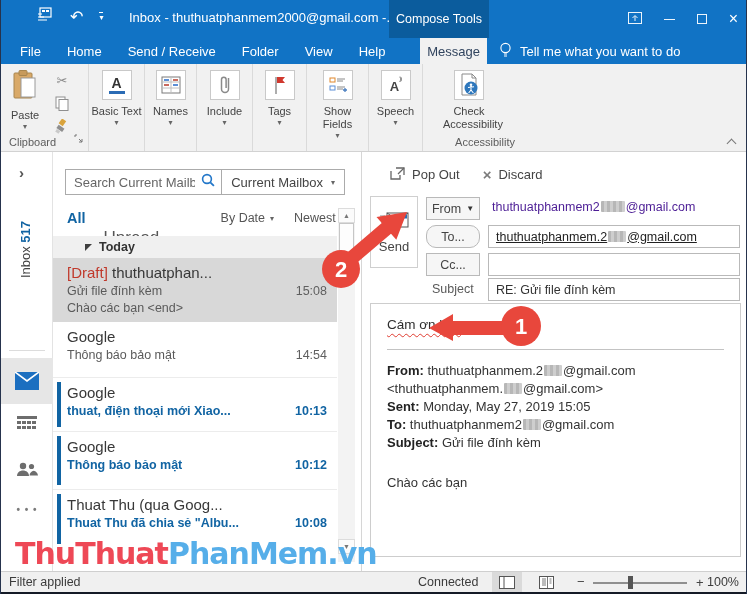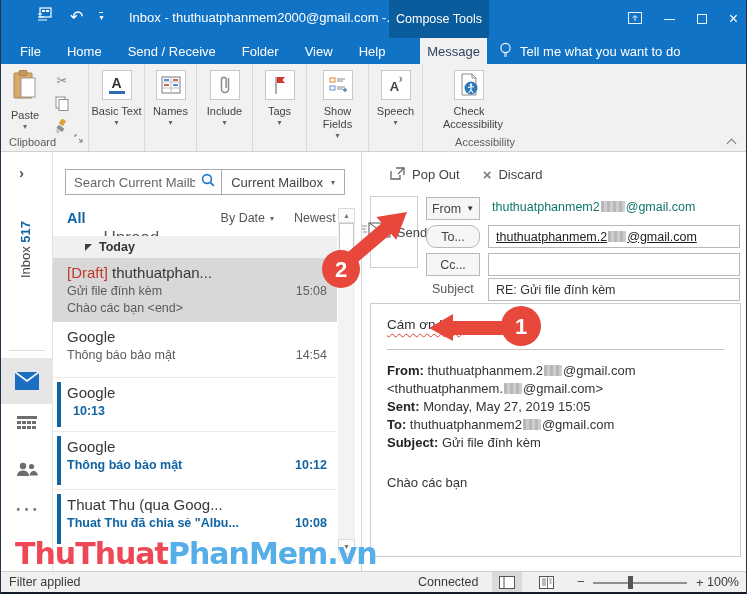--- a/index.html
+++ b/index.html
@@ -112,30 +112,30 @@
           display:flex; align-items:center; justify-content:center; font-size:7px; color:#777; }
   .sb-up { top:0; } .sb-down { bottom:8px; }
   .sthumb { position:absolute; left:1px; top:15px; width:15px; height:36px; background:#fdfdfd; border:1px solid #c6c6c6; }
 
   
   .compose { position:absolute; left:360px; top:0; width:387px; height:419px; background:#fff; border-left:1px solid #d6d6d6; }
   .popout-row { position:absolute; left:16px; top:14px; display:flex; align-items:center; gap:7px;
                 font-size:13px; color:#444;padding-left:12px; }
   .discard-x { color:#7c7c7c; font-size:15px; font-weight:bold; margin-left:16px; }
   .send-btn { position:absolute; left:8px; top:44px; width:48px; height:72px; border:1px solid #cfcfcf;
-              background:#fff; display:flex; flex-direction:row; align-items:center; justify-content:center; gap:6px; }
+              background:#fff; display:flex; flex-direction:column; align-items:center; justify-content:center; gap:6px; }
   .send-lbl { font-size:13px; color:#444; }
   .fld-btn { position:absolute; left:64px; width:54px; height:23px; border:1px solid #b9b9b9; background:#f6f6f6;
              font-size:12.5px; color:#444; display:flex; align-items:center; justify-content:center; gap:5px; }
   .fb-from { top:45px; } .fb-to { top:73px;border-radius:10px; } .fb-cc { top:101px; }
   .caret-filled { font-size:8px; color:#333; }
   .fld-input { position:absolute; left:126px; width:252px; height:23px; border:1px solid #b9b9b9; background:#fff;
                font-size:12.5px; display:flex; align-items:center; padding-left:7px; }
   .fi-to { top:73px; } .fi-cc { top:101px; } .fi-subj { top:126px; color:#333; }
-  .from-val { position:absolute; left:130px; top:48px; font-size:12.5px; color:#0f766e; }
+  .from-val { position:absolute; left:130px; top:48px; font-size:12.5px; color:#4c1d95; }
   .to-val { color:#222; text-decoration:underline; }
   .subj-lbl { position:absolute; left:70px; top:130px; font-size:12.5px; color:#595959; }
   .blur { display:inline-block; width:24px; height:11px; margin:0 1px; vertical-align:-1px; border-radius:1px;
           background:repeating-linear-gradient(90deg,#b7b7b7 0 3px,#cecece 3px 6px); }
   .blur.sm { width:18px; }
 
   .body-box { position:absolute; left:8px; top:151px; width:371px; height:254px; border:1px solid #cdcdcd;
               background:#fff; padding:13px 16px; font-size:13px; color:#333; }
   .greeting { font-size:13.5px; color:#2e2e2e; text-decoration:underline wavy #e03c31 1px; text-underline-offset:4px; }
   .body-hr { border:none; border-top:1px solid #c3c3c3; margin:17px 0 12px 0; }
@@ -449,20 +449,21 @@
         <div class="mi-sender">Google</div>
         <div class="mi-line2">
             <span class="mi-subj">Thông báo bảo mật</span>
             <span class="mi-time">14:54</span>
           </div>
       </div>
 
       <div class="mail-item mi-2 unread">
         <div class="mi-sender">Google</div>
         <div class="mi-line2">
+            <span class="mi-subj">thuat, điện thoại mới Xiao...</span>
             <span class="mi-time">10:13</span>
           </div>
       </div>
 
       <div class="mail-item mi-3 unread">
         <div class="mi-sender">Google</div>
         <div class="mi-line2">
             <span class="mi-subj">Thông báo bảo mật</span>
             <span class="mi-time">10:12</span>
           </div>

